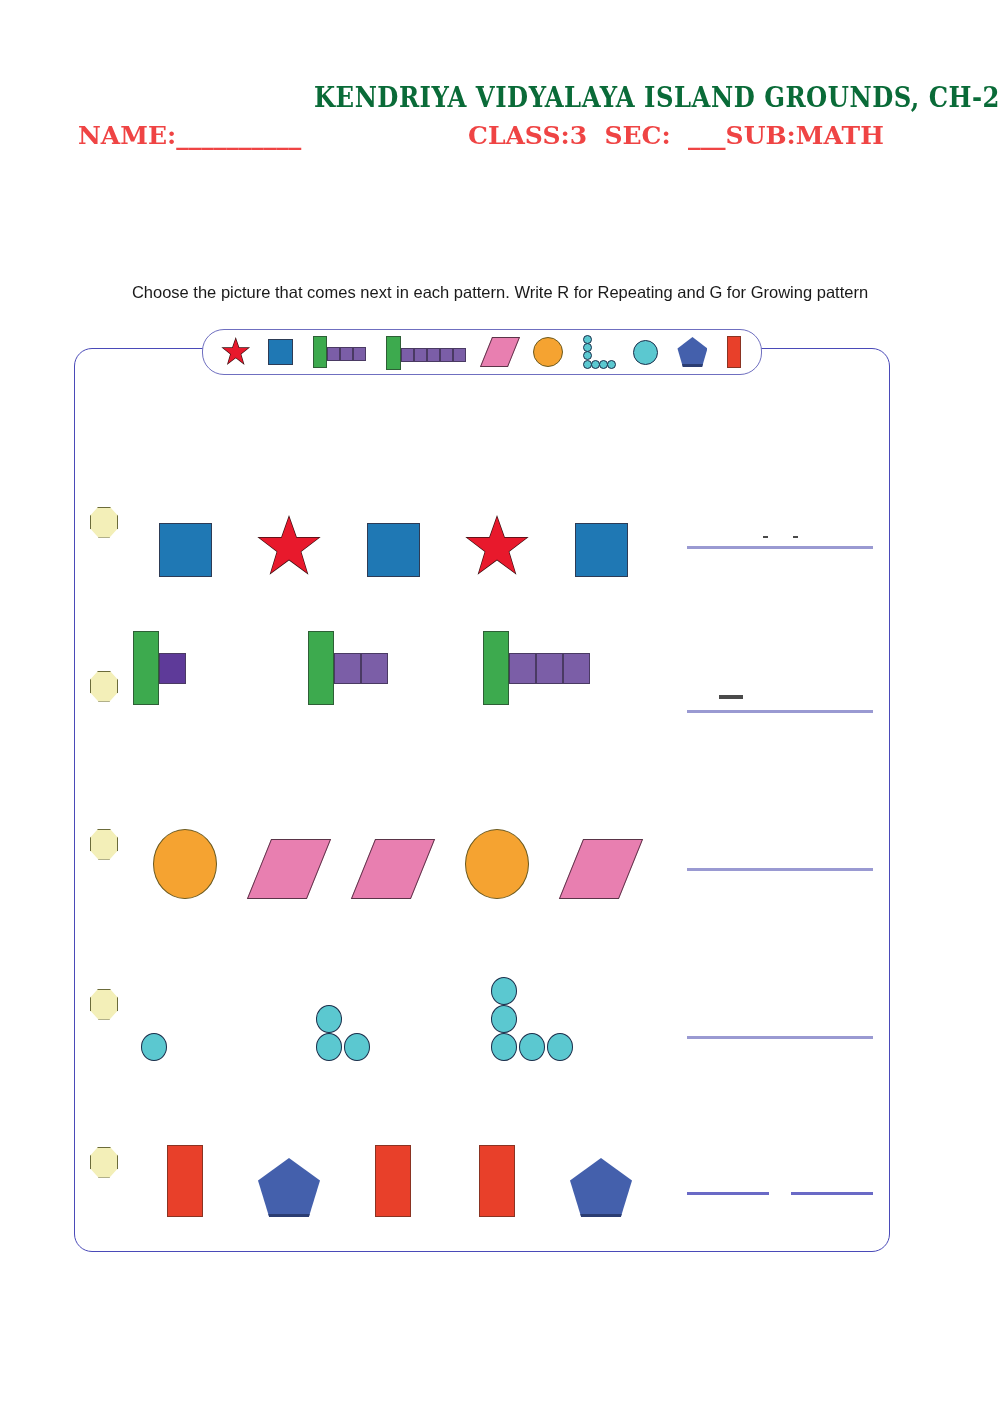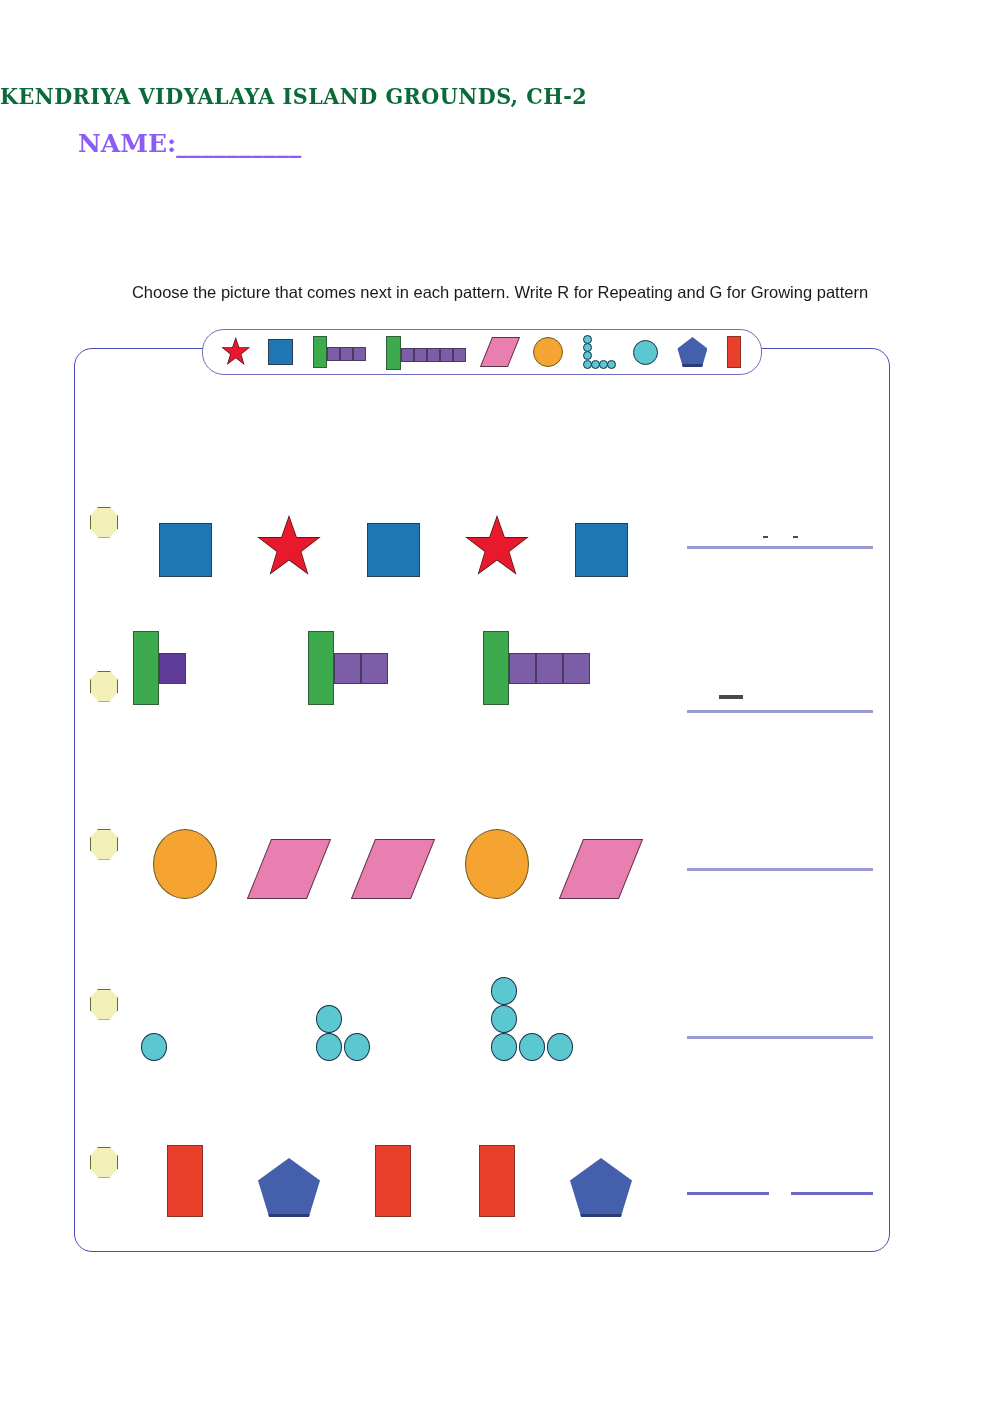--- a/index.html
+++ b/index.html
@@ -15,36 +15,36 @@
     overflow: hidden;
   }
 
   
   #worksheet-header {
     position: absolute;
     left: 0; top: 0;
     width: 1000px;
   }
   .school-title {
-    text-align: left;
+    text-align: right;
     color: #0a6b38;
     font-family: "DejaVu Serif", serif;
     font-weight: bold;
-    font-size: 23px;
+    font-size: 27px;
     letter-spacing: 0.5px;
     margin-top: 82px;
     font-variant: small-caps;
     text-transform: uppercase;
     font-stretch: condensed;
   }
   .meta-row {
     position: relative;
-    margin-top: 20px;
+    margin-top: 8px;
     height: 34px;
-    color: #8b5cf6;
+    color: #ef4444;
     font-family: "DejaVu Serif", serif;
     font-weight: bold;
     font-size: 25px;
     text-transform: uppercase;
   }
   .meta-name {
     position: absolute;
     left: 78px; top: 0;
     white-space: pre;
   }
@@ -231,20 +231,21 @@
   .dot-cluster { position: relative; }
   .dot-cluster .dot-cyan { position: absolute; }
 </style>
 </head>
 <body>
 
 <div id="worksheet-header">
   <div class="school-title">KENDRIYA VIDYALAYA ISLAND GROUNDS, CH-2</div>
   <div class="meta-row">
     <span class="meta-name">NAME:__________</span>
+    <span class="meta-class">CLASS:3  SEC:  ___SUB:MATH</span>
   </div>
 </div>
 
 <div class="instruction">Choose the picture that comes next in each pattern. Write R for Repeating and G for Growing pattern</div>
 
 <div id="answer-bank">
 
   <div class="bank-item">
     <div class="star-wrap" style="width:26px;height:26px;">
       <div class="star-outline" style="width:30px;height:30px;"></div>

